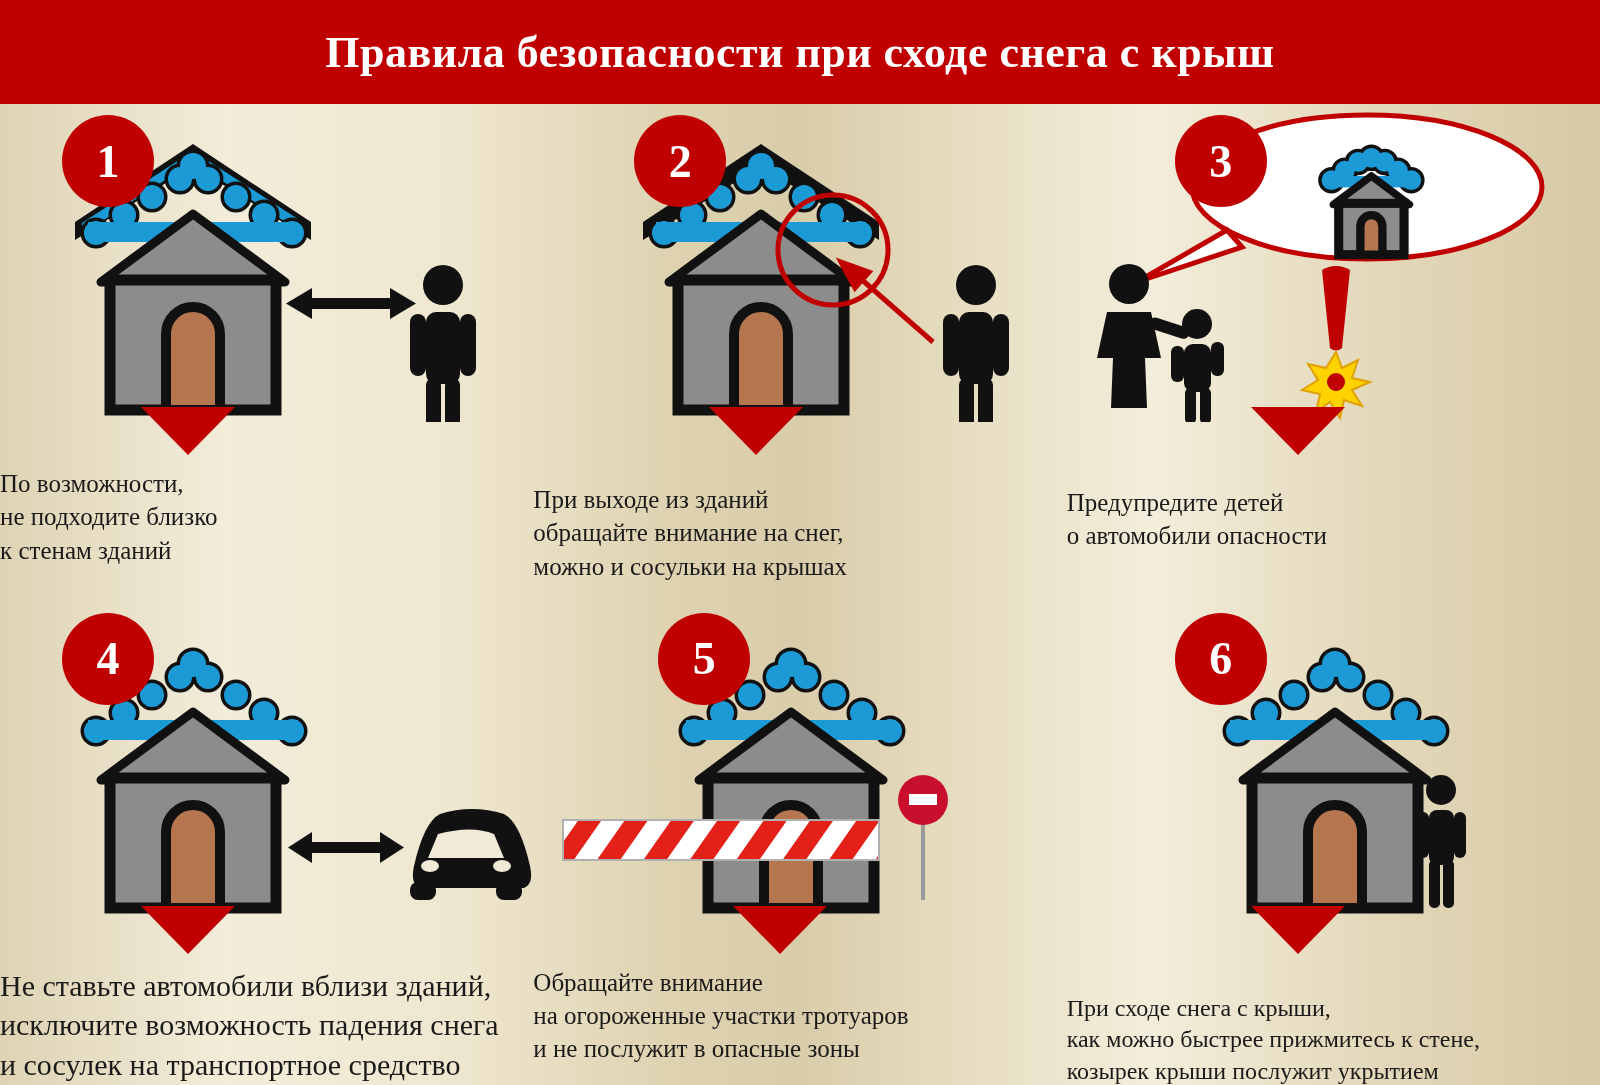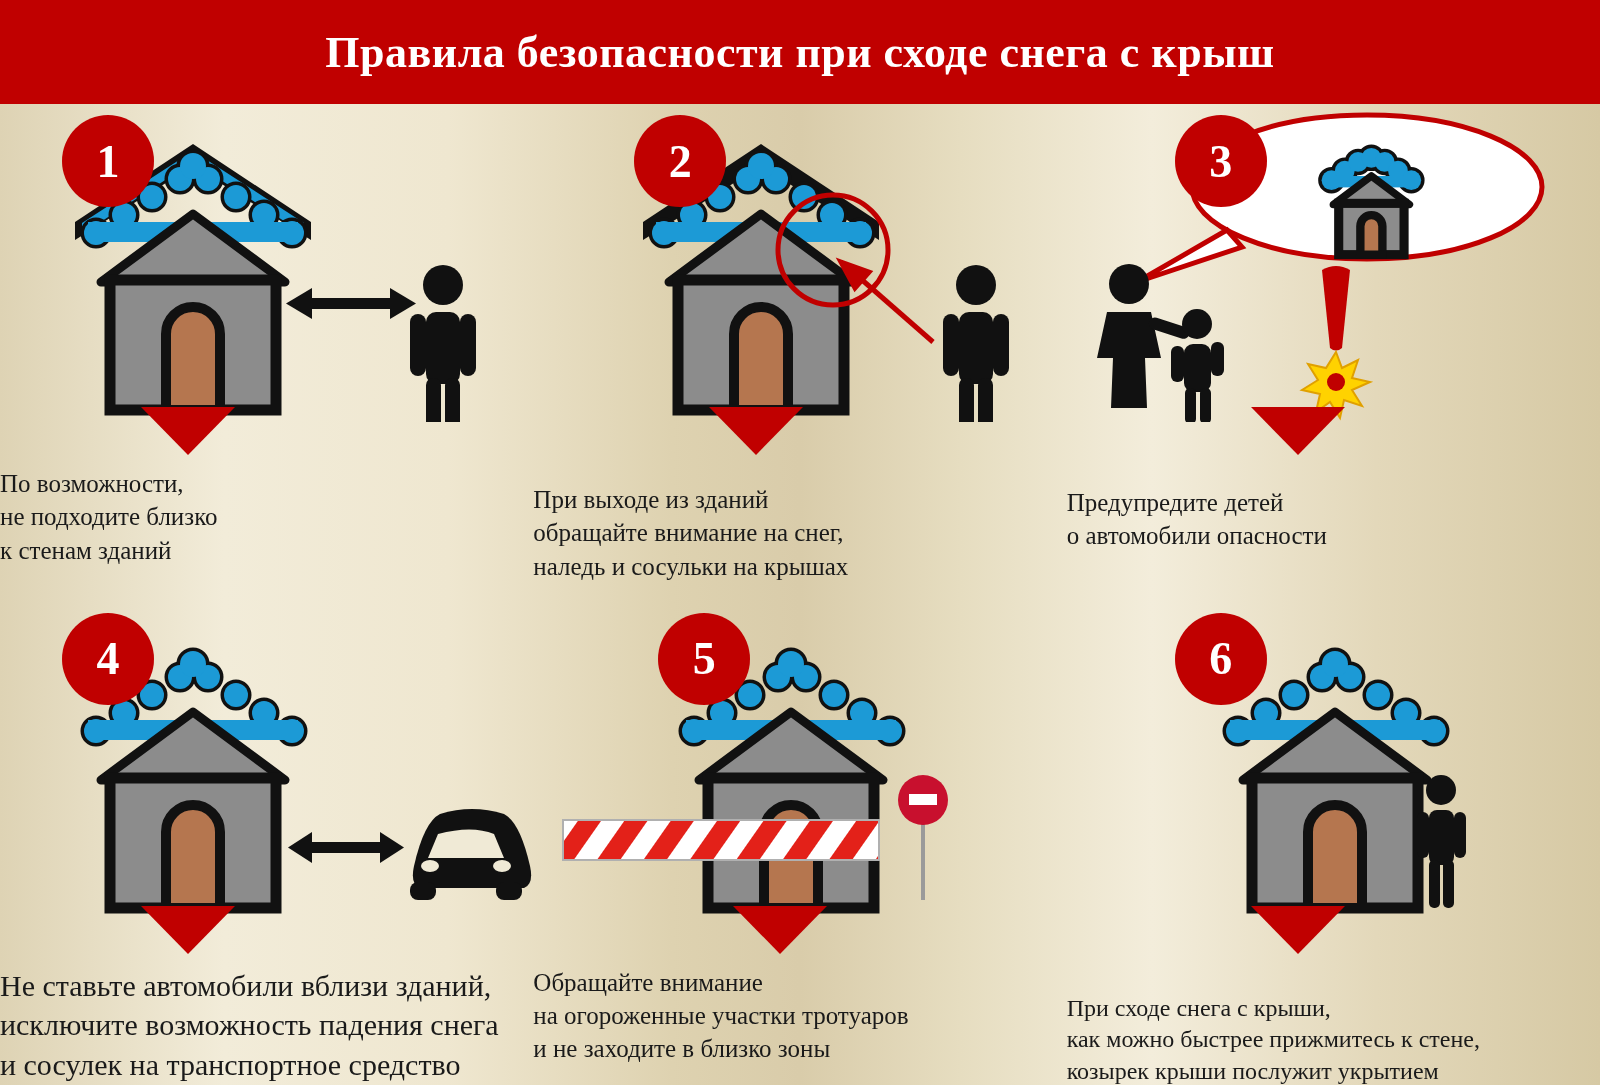--- a/index.html
+++ b/index.html
@@ -220,21 +220,21 @@
             <rect x="445" y="256" width="15" height="60" rx="7"></rect>
           </g>
         </svg>
       </div>
 
       <div class="arrow-down" style="left:176px;top:325px;"></div>
 
       <div class="caption" style="top:401px;">
         <div>При выходе из зданий</div>
         <div>обращайте внимание на снег,</div>
-        <div>наледь и сосульки на крышах</div>
+        <div>можно и сосульки на крышах</div>
       </div>
     </div>
 
     <div class="cell c3">
       <div class="badge" style="left:108px;top:33px;">3</div>
 
       <div class="scene" style="top:20px;">
         <svg width="533" height="320" viewBox="0 0 533 320">
 
           <g>
@@ -410,21 +410,21 @@
             <rect x="376" y="174" width="28" height="11" fill="#ffffff"></rect>
           </g>
         </svg>
       </div>
 
       <div class="arrow-down" style="left:200px;top:322px;"></div>
 
       <div class="caption" style="top:382px;">
         <div>Обращайте внимание</div>
         <div>на огороженные участки тротуаров</div>
-        <div>и не заходите в близко зоны</div>
+        <div>и не послужит в опасные зоны</div>
       </div>
     </div>
 
     <div class="cell c6">
       <div class="badge" style="left:108px;top:29px;">6</div>
 
       <div class="scene" style="top:36px;">
         <svg width="533" height="300" viewBox="0 0 533 300">
           <g transform="translate(75,0)">
             <g stroke="#111" stroke-width="7" fill="#1c9ad6">

